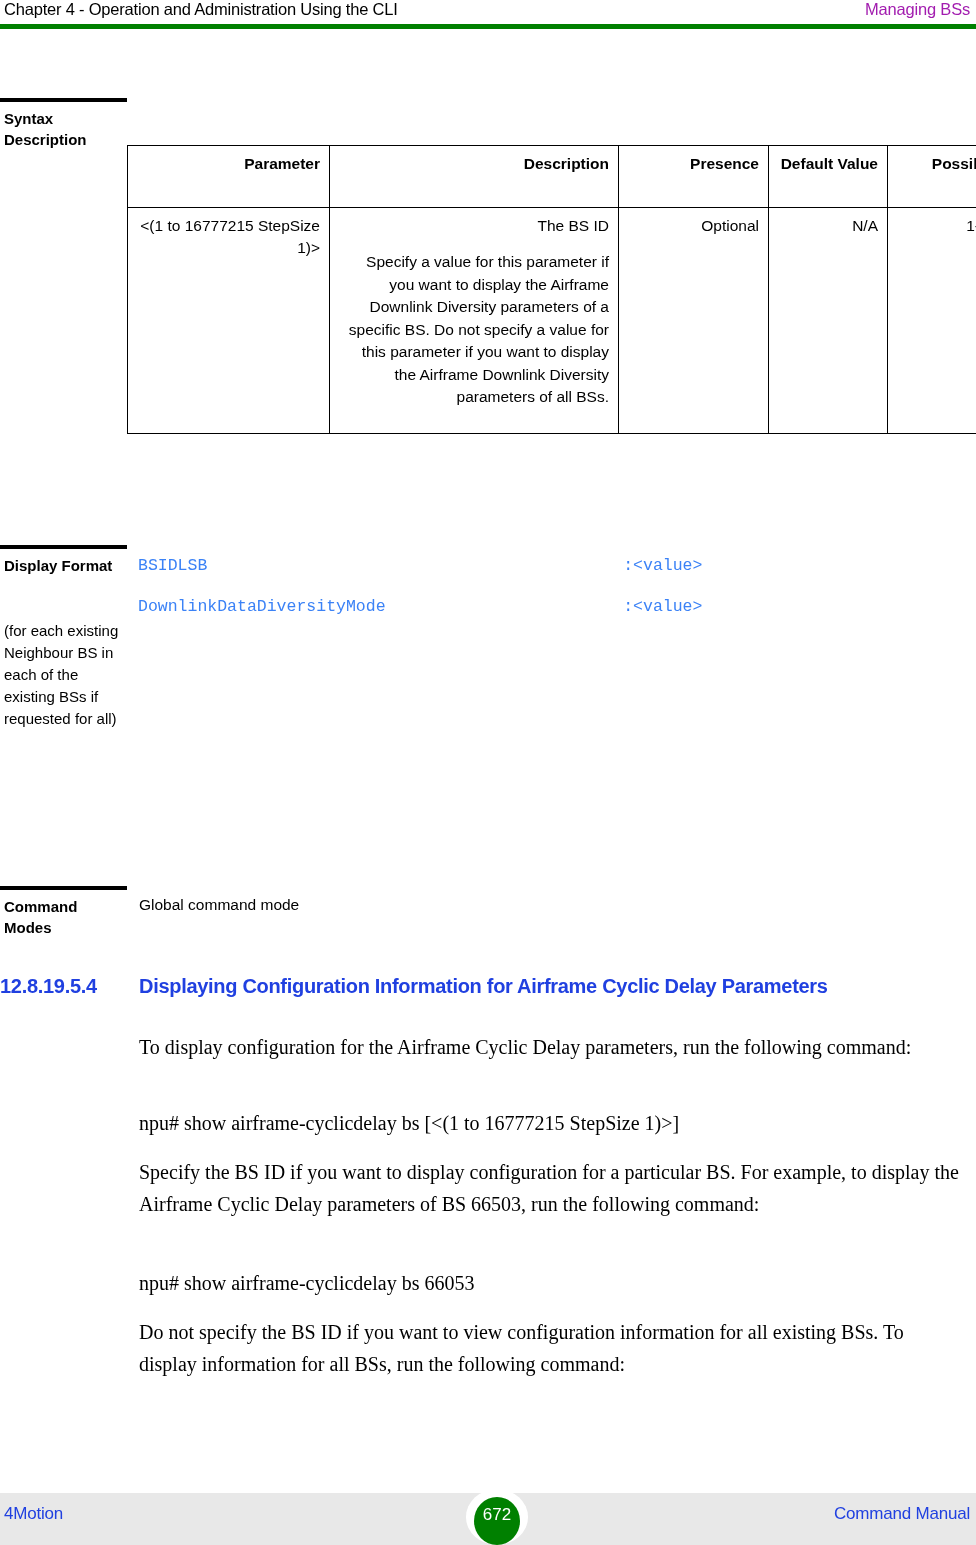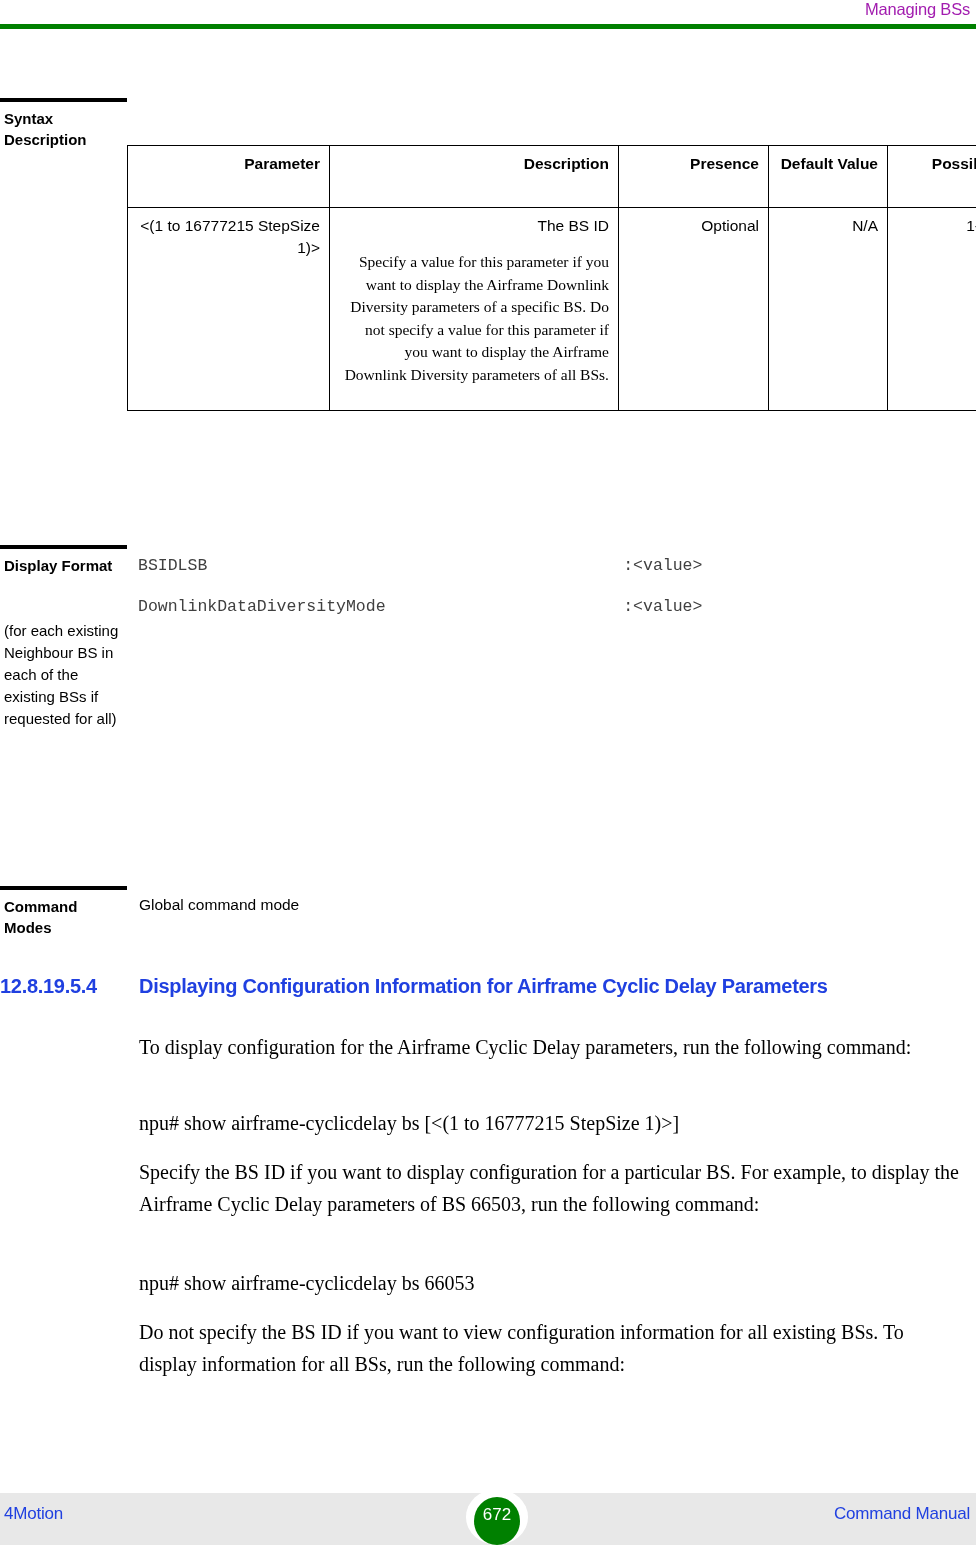--- a/index.html
+++ b/index.html
@@ -102,31 +102,31 @@
   .syntax-table th {
     font-weight: bold;
   }
   .syntax-table .hdr-row th { height: 46px; }
   .syntax-table .col-param { width: 183px; }
   .syntax-table .col-desc  { width: 270px; }
   .syntax-table .col-pres  { width: 131px; }
   .syntax-table .col-def   { width: 100px; }
   .syntax-table .col-poss  { width: 152px; }
   .cell-p { margin: 0 0 14px 0; }
-  .cell-p:last-child { margin-bottom: 16px; font-family: Liberation Serif, serif; }
+  .cell-p:last-child { margin-bottom: 16px; }
 
   
   .mono-block {
     position: absolute;
     left: 138px;
     font-family: "Liberation Mono", monospace;
     font-size: 16.5px;
     line-height: 1.15;
     white-space: pre;
-    color: #404040;
+    color: #3b82f6;
   }
 
   .plain-text {
     position: absolute;
     font-family: "Liberation Sans", sans-serif;
     font-size: 15.5px;
     color: #000;
   }
 
   
@@ -226,20 +226,21 @@
     align-items: center;
     justify-content: center;
     box-sizing: border-box;
     padding-bottom: 12px;
   }
 </style>
 </head>
 <body>
 
 <div class="page-header">
+  <div class="hdr-left">Chapter 4 - Operation and Administration Using the CLI</div>
   <div class="hdr-right">Managing BSs</div>
 </div>
 <div class="header-rule"></div>
 
 <div class="gutter-rule" style="top:98px;"></div>
 <div class="gutter-label" style="top:108px;">Syntax Description</div>
 
 <table class="syntax-table">
   <tbody>
       <tr class="hdr-row">

